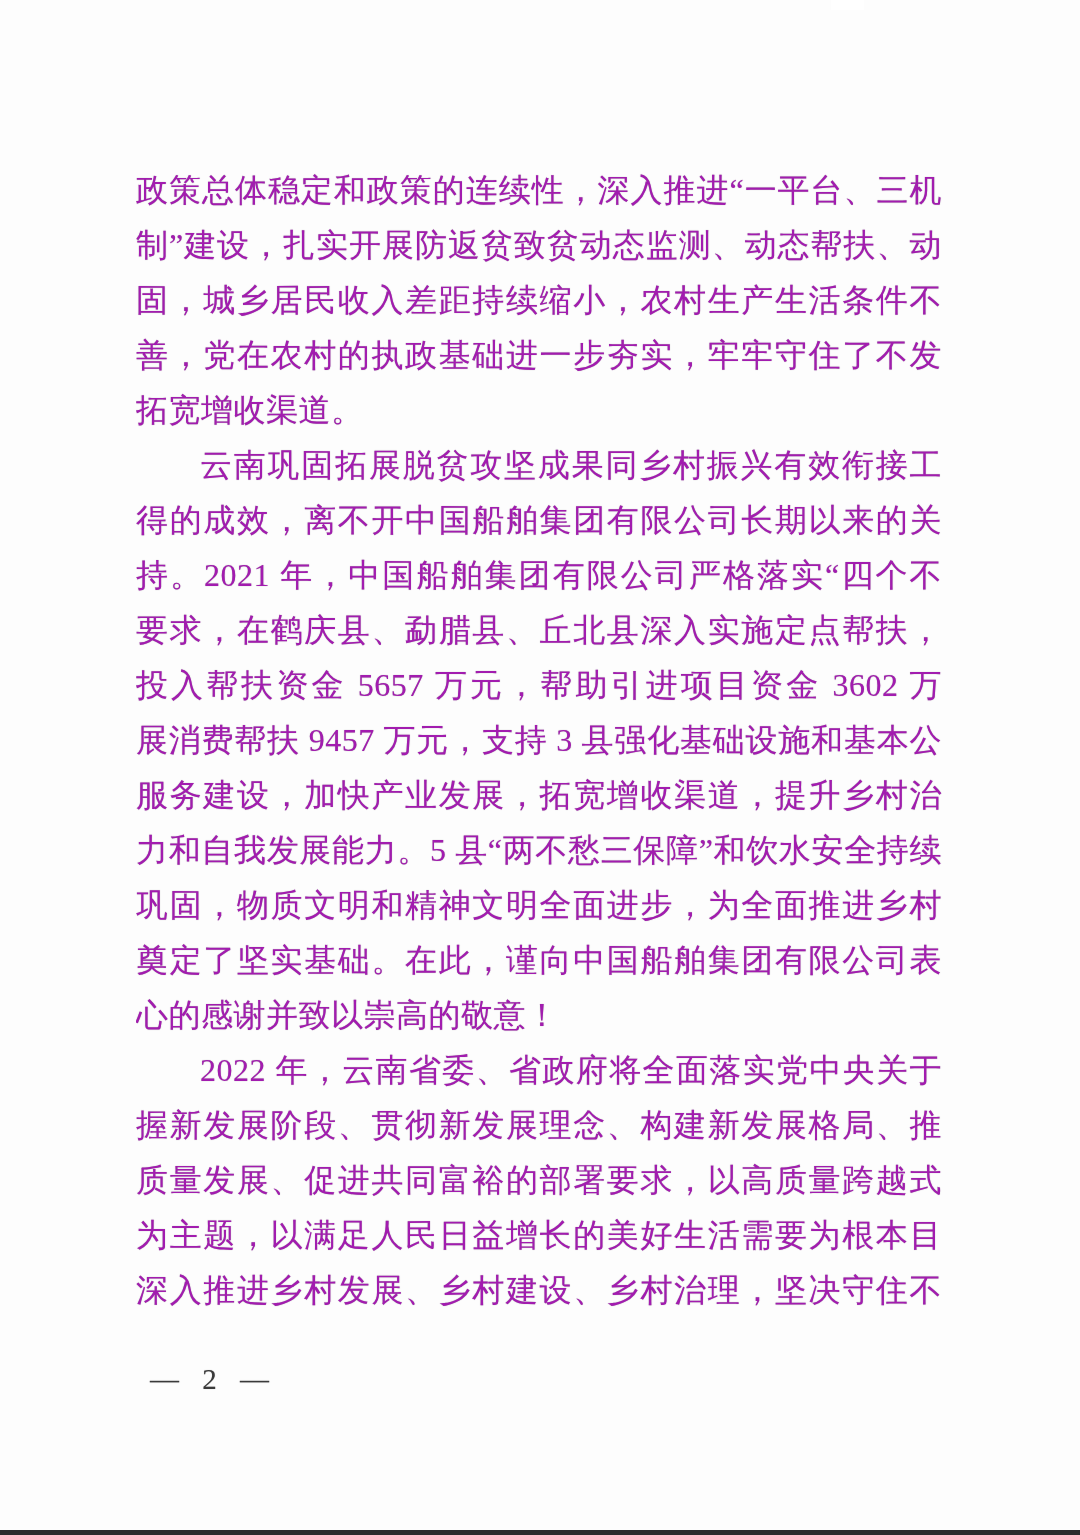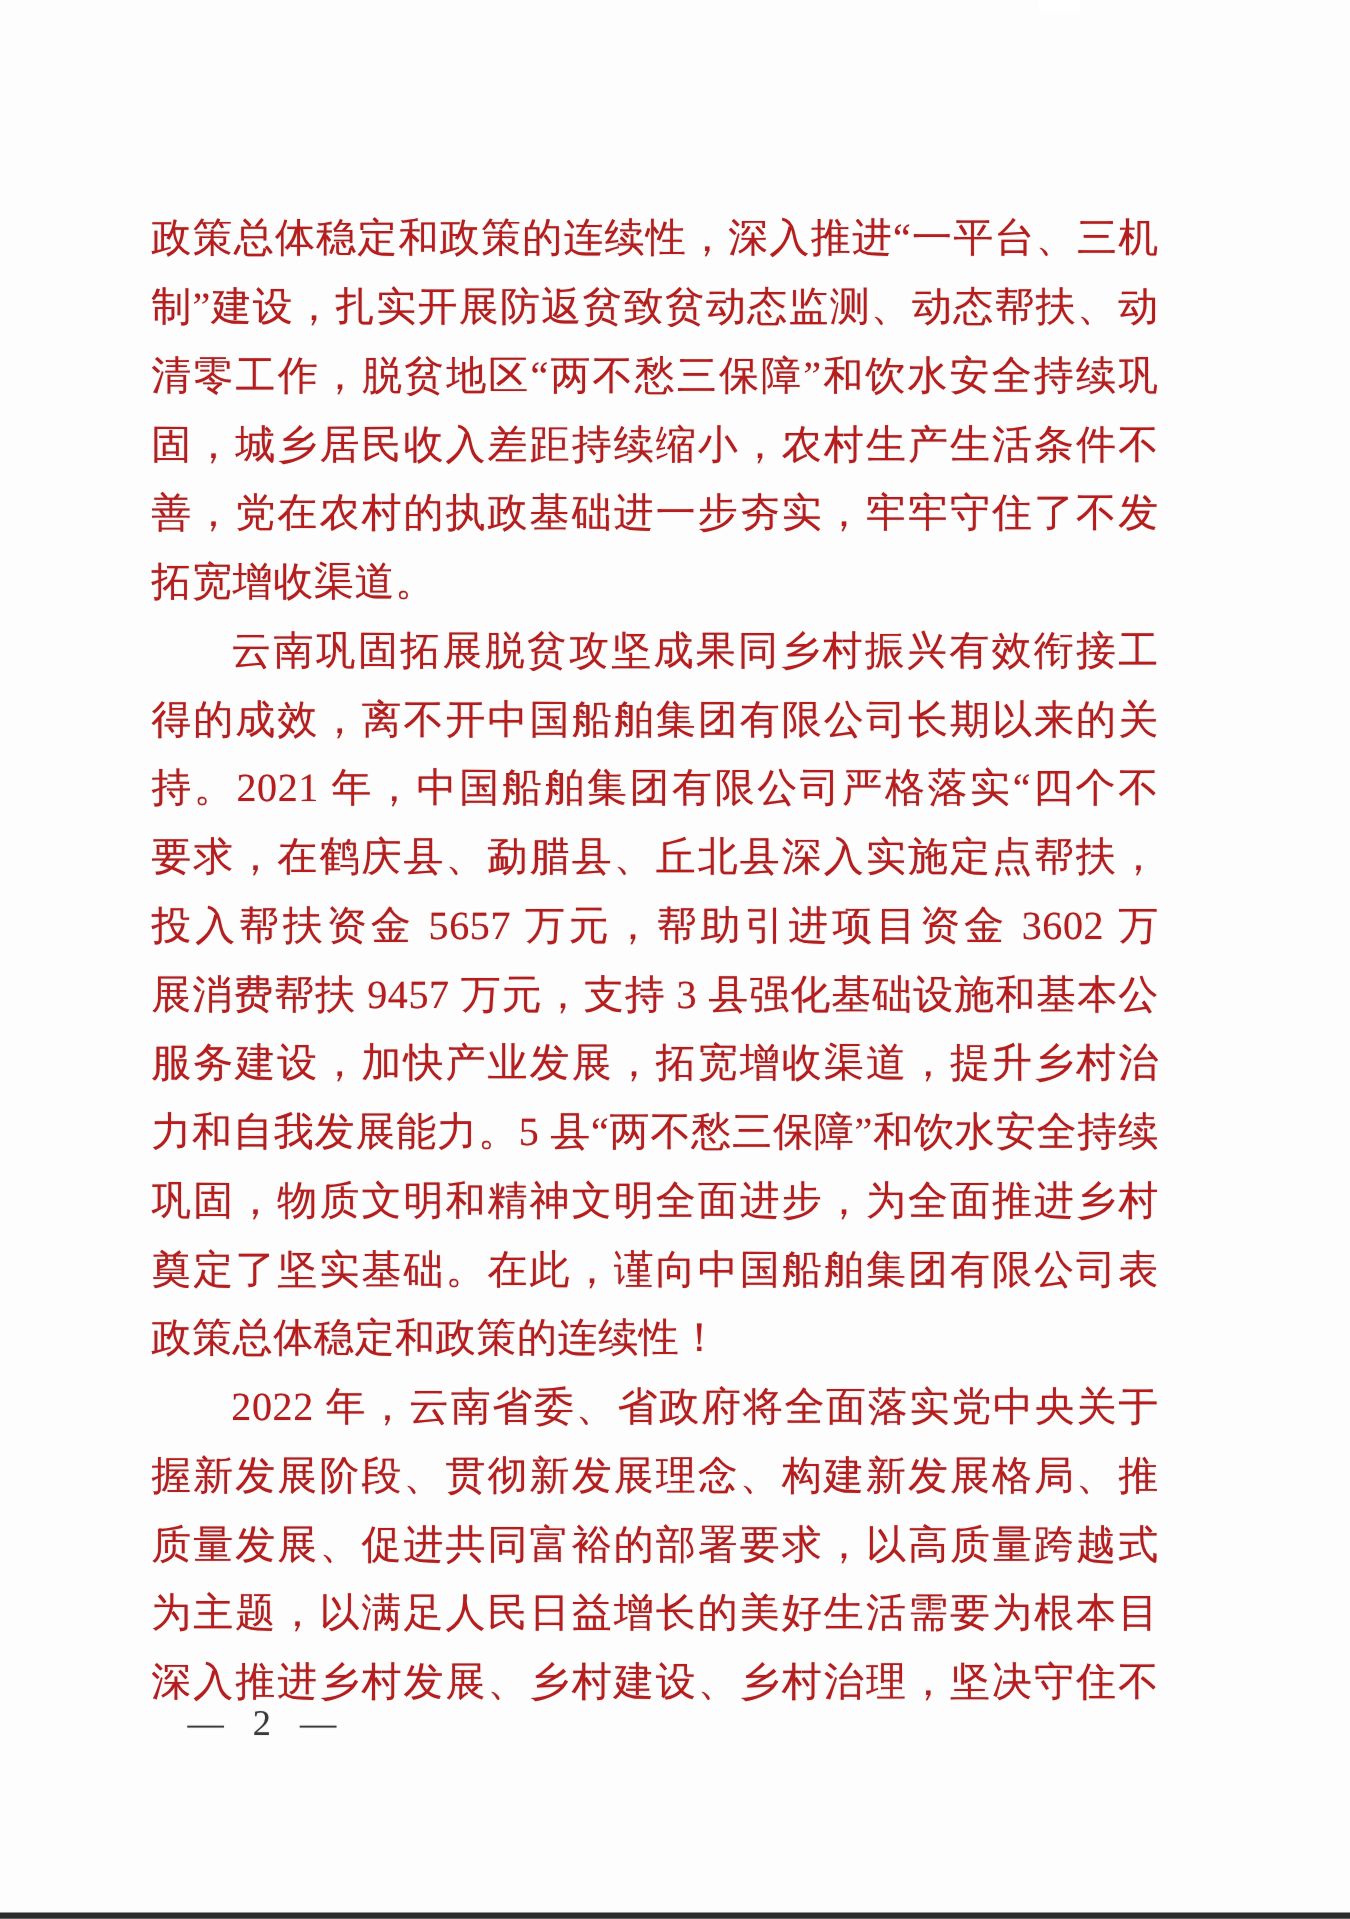--- a/index.html
+++ b/index.html
@@ -23,24 +23,24 @@
   .scan-artifact {
     position: absolute;
     left: 831px;
     top: 0;
     width: 33px;
     height: 10px;
     background: #ffffff;
   }
   .text-block {
     position: absolute;
-    left: 121px;
+    left: 136px;
     top: 163px;
     width: 806px;
-    color: #b91c1c;
+    color: #a21caf;
     text-shadow: 0 0 1px rgba(60, 60, 60, 0.45);
   }
   .line {
     height: 55px;
     line-height: 55px;
     font-size: 32px;
     text-align: justify;
     text-align-last: justify;
     letter-spacing: 0.5px;
     overflow: hidden;
@@ -73,35 +73,34 @@
 </head>
 <body>
 
 <div class="page">
 
   <div class="scan-artifact"></div>
 
   <div class="text-block">
     <div class="line">政策总体稳定和政策的连续性，深入推进“一平台、三机</div>
     <div class="line">制”建设，扎实开展防返贫致贫动态监测、动态帮扶、动态</div>
-    <div class="line">清零工作，脱贫地区“两不愁三保障”和饮水安全持续巩</div>
     <div class="line">固，城乡居民收入差距持续缩小，农村生产生活条件不断改</div>
     <div class="line">善，党在农村的执政基础进一步夯实，牢牢守住了不发生规</div>
     <div class="line end">拓宽增收渠道。</div>
     <div class="line indent">云南巩固拓展脱贫攻坚成果同乡村振兴有效衔接工作取</div>
     <div class="line">得的成效，离不开中国船舶集团有限公司长期以来的关心支</div>
     <div class="line">持。2021 年，中国船舶集团有限公司严格落实“四个不摘”</div>
     <div class="line">要求，在鹤庆县、勐腊县、丘北县深入实施定点帮扶，全年</div>
     <div class="line">投入帮扶资金 5657 万元，帮助引进项目资金 3602 万元，开</div>
     <div class="line">展消费帮扶 9457 万元，支持 3 县强化基础设施和基本公共</div>
     <div class="line">服务建设，加快产业发展，拓宽增收渠道，提升乡村治理能</div>
     <div class="line">力和自我发展能力。5 县“两不愁三保障”和饮水安全持续</div>
     <div class="line">巩固，物质文明和精神文明全面进步，为全面推进乡村振兴</div>
     <div class="line">奠定了坚实基础。在此，谨向中国船舶集团有限公司表示衷</div>
-    <div class="line end">政策总体稳定和政策的连续性！</div>
+    <div class="line end">心的感谢并致以崇高的敬意！</div>
     <div class="line indent">2022 年，云南省委、省政府将全面落实党中央关于把</div>
     <div class="line">握新发展阶段、贯彻新发展理念、构建新发展格局、推动高</div>
     <div class="line">质量发展、促进共同富裕的部署要求，以高质量跨越式发展</div>
     <div class="line">为主题，以满足人民日益增长的美好生活需要为根本目的，</div>
     <div class="line">深入推进乡村发展、乡村建设、乡村治理，坚决守住不发生</div>
   </div>
 
   <div class="page-number">— 2 —</div>
 
   <div class="bottom-edge"></div>

